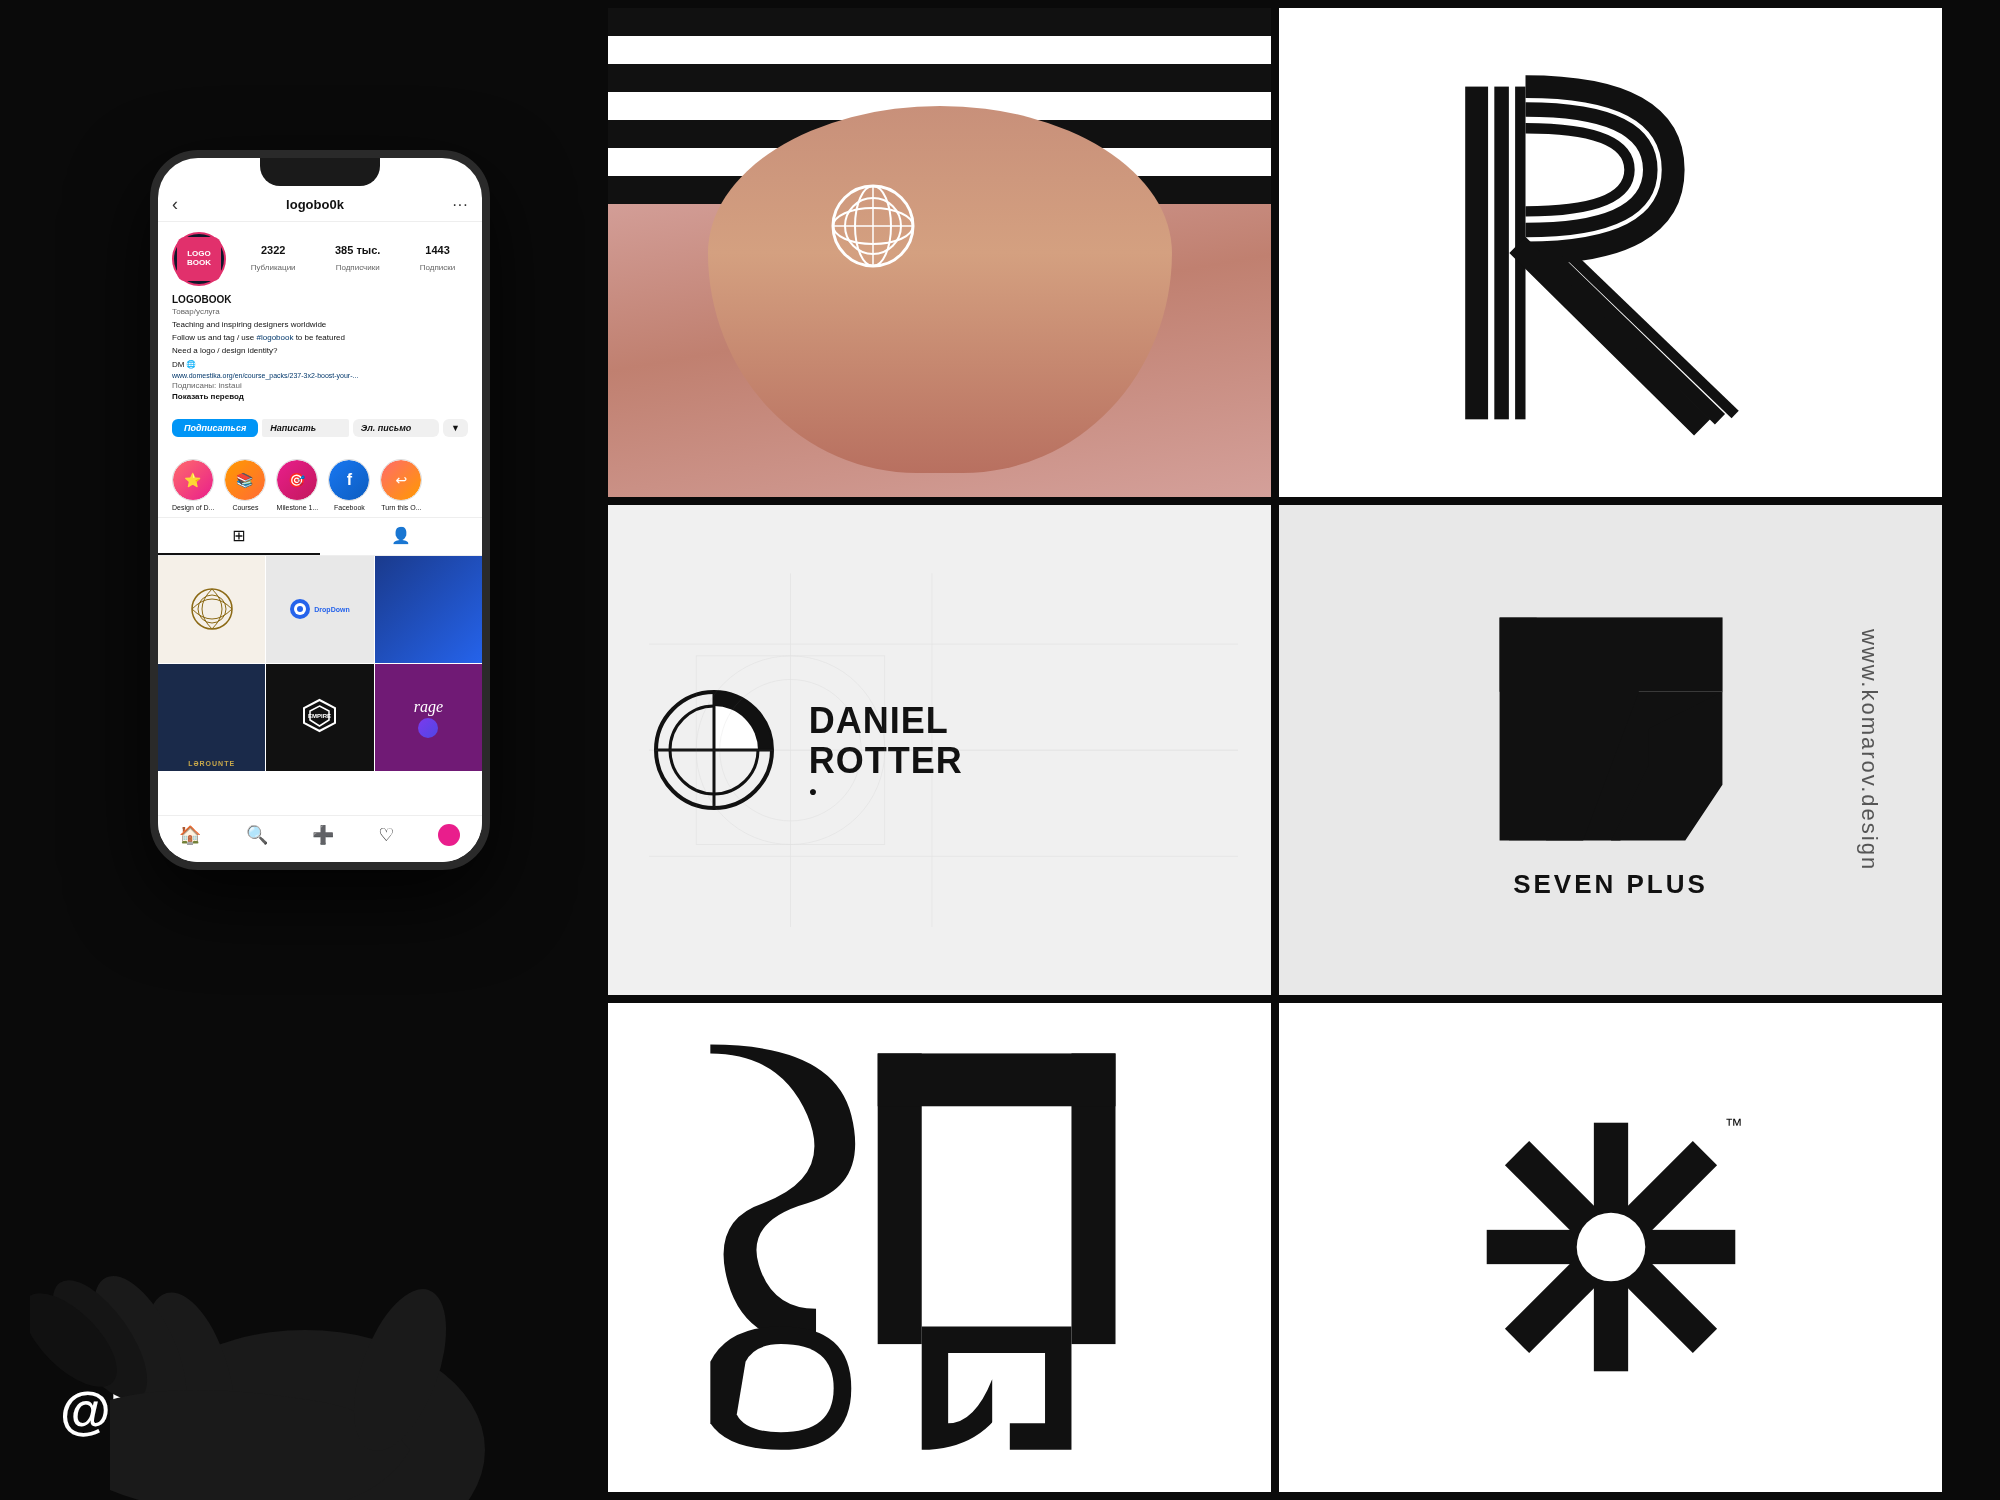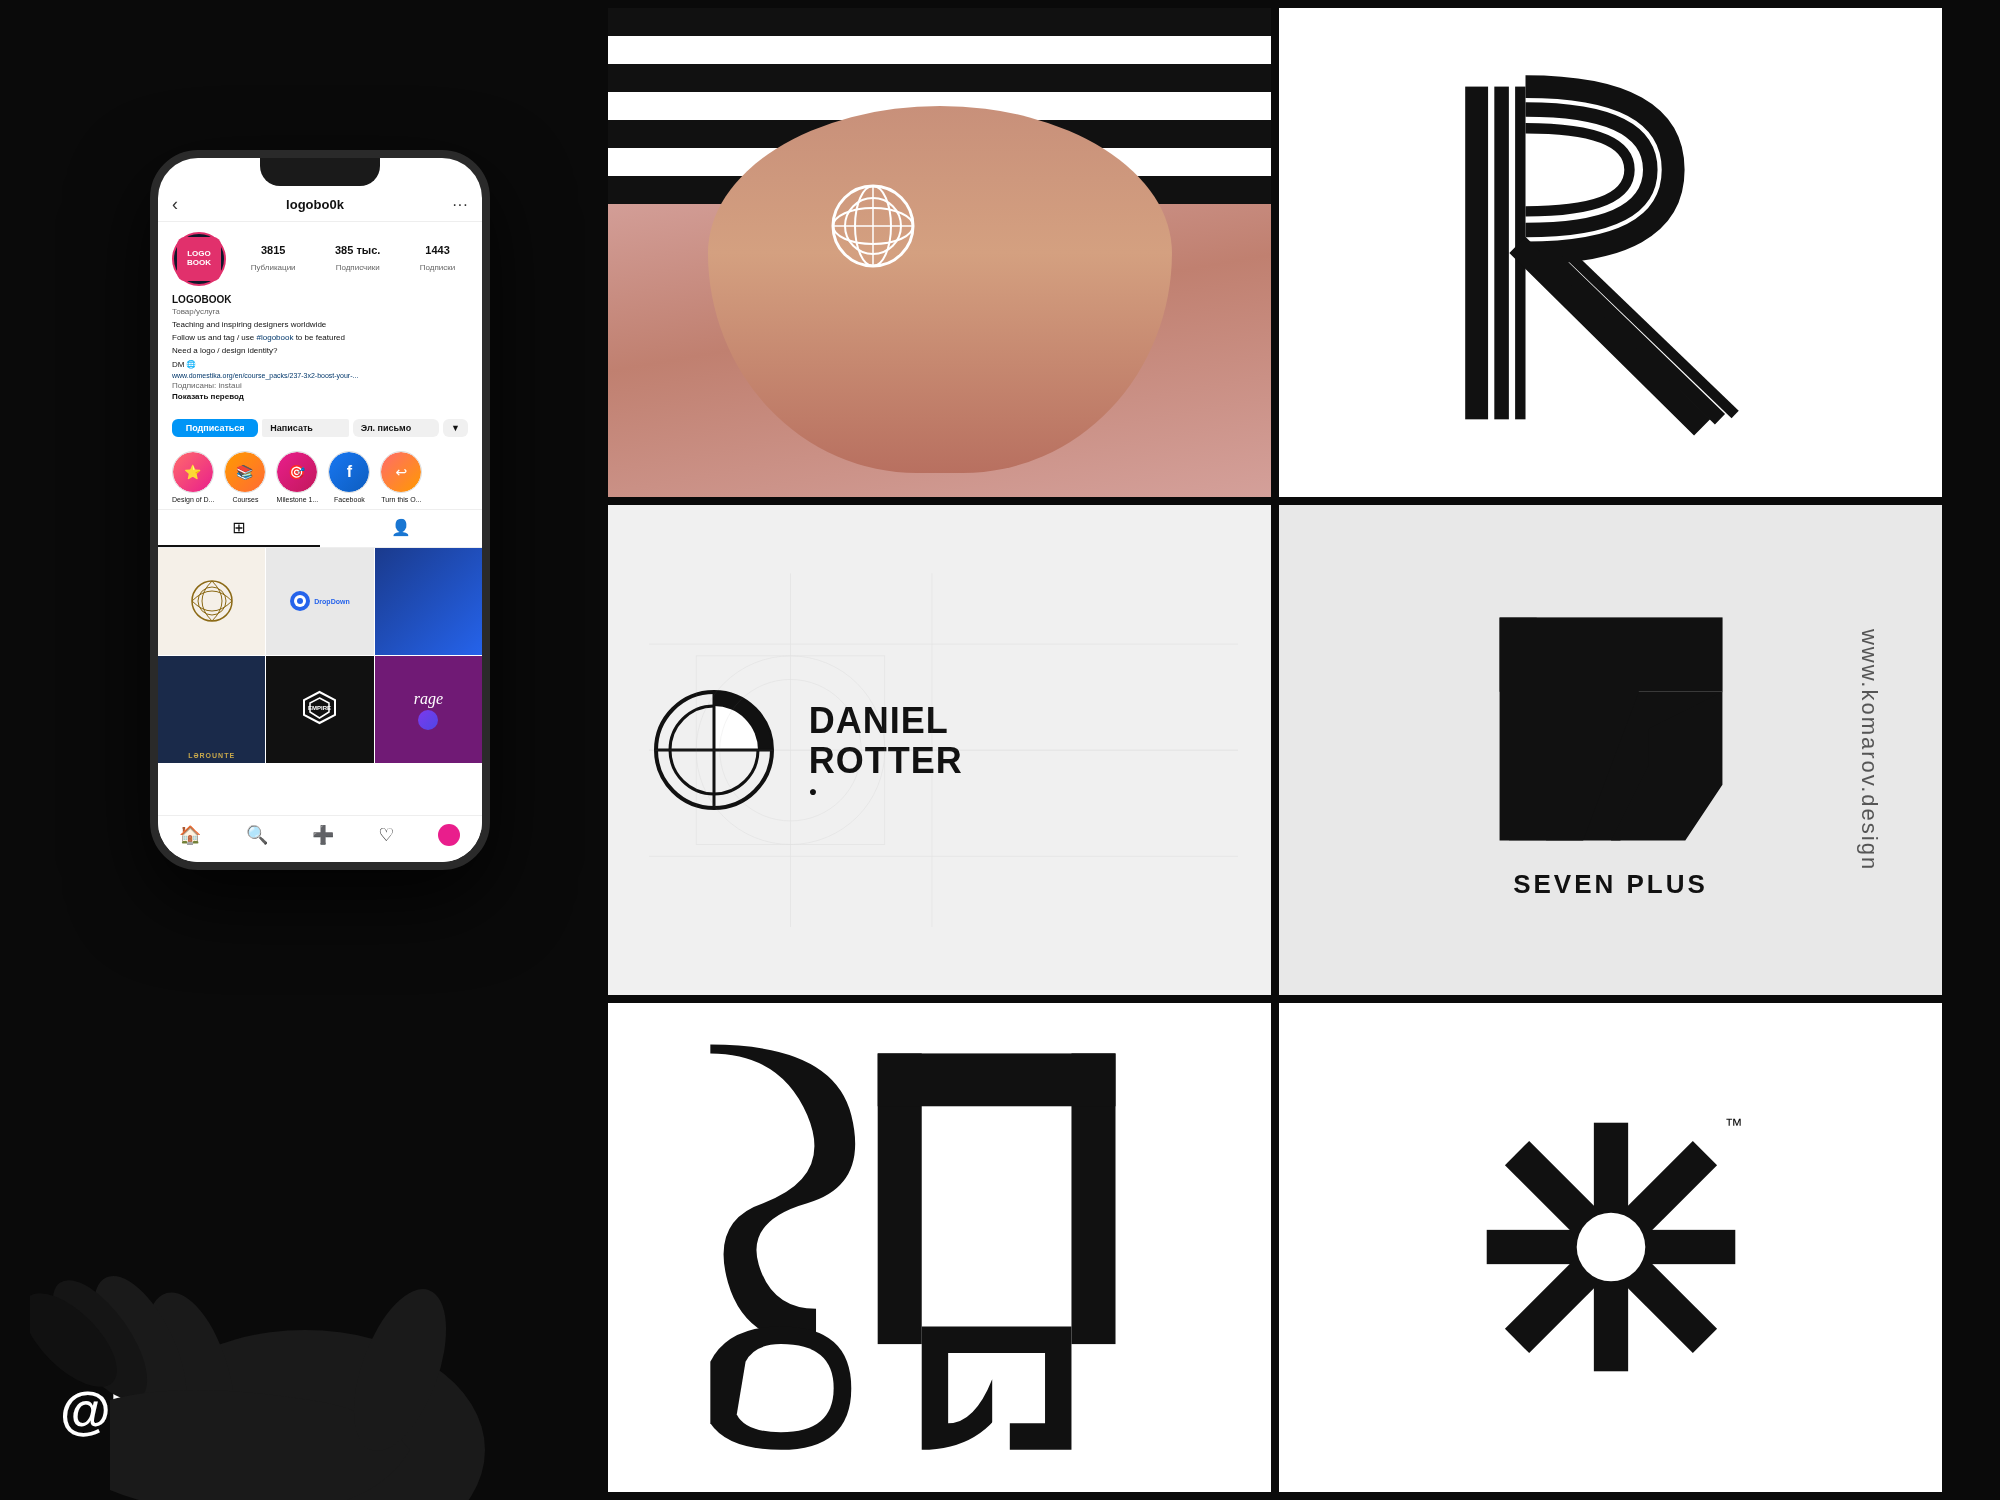--- a/index.html
+++ b/index.html
@@ -427,21 +427,21 @@
           <span class="insta-more">···</span>
         </div>
 
         <div class="insta-profile-section">
           <div class="insta-profile-top">
             <div class="insta-avatar">
               <div class="logo-icon">LOGO<br>BOOK</div>
             </div>
             <div class="insta-stats">
               <div class="stat-item">
-                <span class="stat-number">3815</span>
+                <span class="stat-number">2322</span>
                 <span class="stat-label">Публикации</span>
               </div>
               <div class="stat-item">
                 <span class="stat-number">385 тыс.</span>
                 <span class="stat-label">Подписчики</span>
               </div>
               <div class="stat-item">
                 <span class="stat-number">1443</span>
                 <span class="stat-label">Подписки</span>
               </div>
@@ -452,21 +452,21 @@
           <div class="insta-category">Товар/услуга</div>
           <div class="insta-bio">Teaching and inspiring designers worldwide</div>
           <div class="insta-bio">Follow us and tag / use <span class="hashtag">#logobook</span> to be featured</div>
           <div class="insta-bio">Need a logo / design identity?</div>
           <div class="insta-bio">DM 🌐</div>
           <div class="insta-link">www.domestika.org/en/course_packs/237-3x2-boost-your-...</div>
           <div class="insta-following">Подписаны: instaui</div>
           <div class="insta-translate">Показать перевод</div>
         </div>
 
-        <div class="insta-actions" style="padding: 0 14px; margin-bottom: 8px;">
+        <div class="insta-actions" style="padding: 0 14px; margin-bottom: 16px; font-style: italic;">
           <div class="btn-follow">Подписаться</div>
           <div class="btn-message">Написать</div>
           <div class="btn-email">Эл. письмо</div>
           <div class="btn-dropdown">▼</div>
         </div>
 
         <div class="highlights">
           <div class="highlight-item">
             <div class="highlight-circle">
               <div style="width:100%;height:100%;background:linear-gradient(135deg,#ff6b6b,#e91e8c);border-radius:50%;display:flex;align-items:center;justify-content:center;color:white;font-size:14px;">⭐</div>

